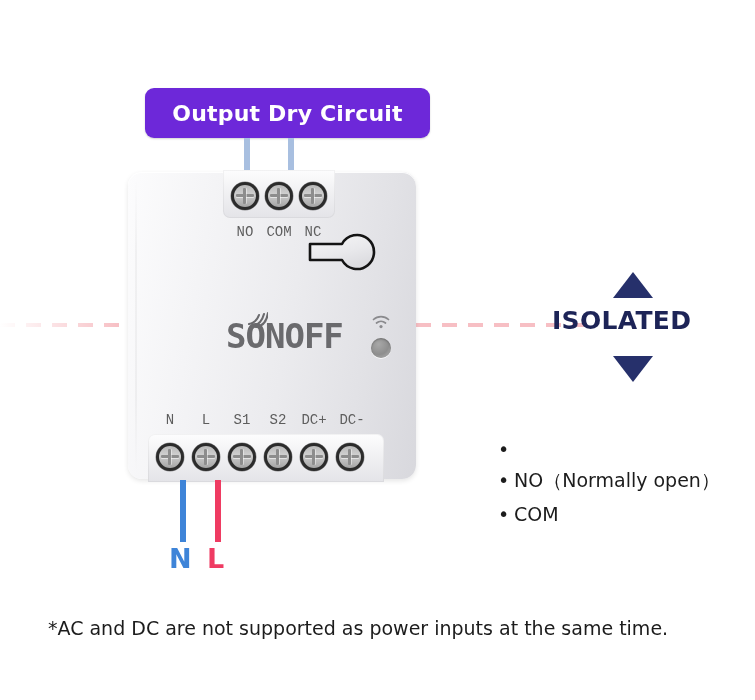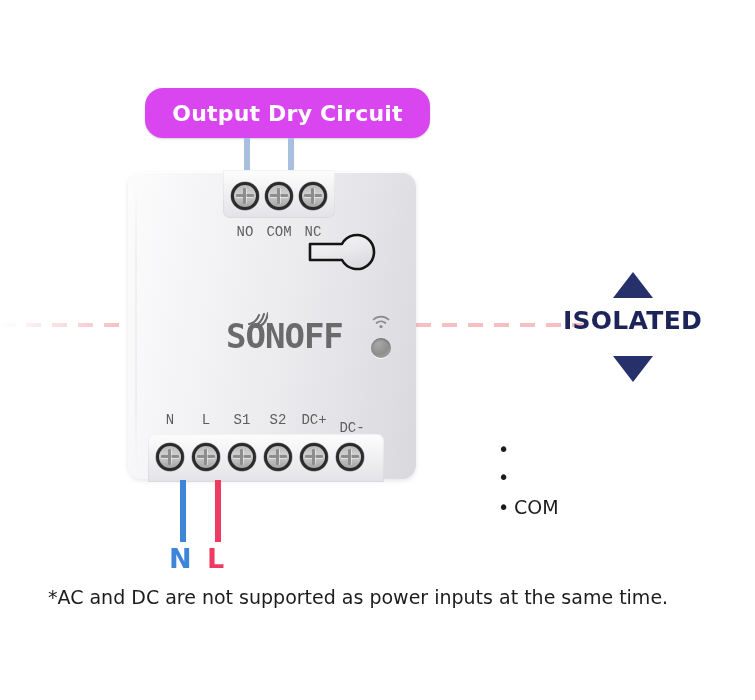--- a/index.html
+++ b/index.html
@@ -16,22 +16,22 @@
     -webkit-font-smoothing: antialiased;
   }
 
   
   #banner {
     position: absolute;
     left: 145px;
     top: 88px;
     width: 285px;
     height: 50px;
-    background: #d946ef;
-    border-radius: 18px;
+    background: #6d28d9;
+    border-radius: 9px;
     display: flex;
     align-items: center;
     justify-content: center;
     box-shadow: 0 1px 2px rgba(0,0,0,0.18);
   }
   #banner-label {
     color: #ffffff;
     font-size: 22px;
     font-weight: bold;
     letter-spacing: 0.2px;
@@ -243,24 +243,24 @@
   
   #isolated-group {
     position: absolute;
     left: 540px;
     top: 272px;
     width: 185px;
     height: 110px;
   }
   #isolated-label {
     position: absolute;
-    left: 0;
+    left: 12px;
     top: 34px;
     width: 185px;
-    text-align: center;
+    text-align: left;
     font-size: 25px;
     font-weight: bold;
     color: #1d2457;
     letter-spacing: 0.3px;
   }
   .arrow {
     position: absolute;
     left: 73px;
     width: 0;
     height: 0;
@@ -296,21 +296,21 @@
     width: 16px;
     font-size: 19px;
     line-height: 1;
     color: #1c1c1c;
   }
 
   
   #footnote {
     position: absolute;
     left: 48px;
-    top: 586px;
+    top: 617px;
     font-size: 19px;
     color: #1c1c1c;
     white-space: nowrap;
   }
 </style>
 </head>
 <body>
 
 <div id="banner">
   <span id="banner-label">Output Dry Circuit</span>
@@ -370,21 +370,21 @@
     <circle cx="10" cy="12.6" r="1.6" fill="#8a8a8d"></circle>
   </svg>
 
   <div id="led-indicator"></div>
 
   <div class="terminal-label" style="left:22px; top:240px; width:40px;">N</div>
   <div class="terminal-label" style="left:58px; top:240px; width:40px;">L</div>
   <div class="terminal-label" style="left:94px; top:240px; width:40px;">S1</div>
   <div class="terminal-label" style="left:130px; top:240px; width:40px;">S2</div>
   <div class="terminal-label" style="left:164px; top:240px; width:44px;">DC+</div>
-  <div class="terminal-label" style="left:202px; top:248px; width:44px;">DC-</div>
+  <div class="terminal-label" style="left:202px; top:240px; width:44px;">DC-</div>
 
   <div class="terminal-block" id="terminal-block-bottom"></div>
 
   <div class="screw" style="left:28px; top:271px;">
     <div class="screw-slot-h"></div>
     <div class="screw-slot-v"></div>
   </div>
   <div class="screw" style="left:64px; top:271px;">
     <div class="screw-slot-h"></div>
     <div class="screw-slot-v"></div>
@@ -417,20 +417,21 @@
   <div id="isolated-label">ISOLATED</div>
   <div class="arrow" id="arrow-down"></div>
 </div>
 
 <div id="legend">
   <div class="legend-item">
     <span class="legend-bullet">•</span>
   </div>
   <div class="legend-item">
     <span class="legend-bullet">•</span>
+    <span>NO（Normally open）</span>
   </div>
   <div class="legend-item">
     <span class="legend-bullet">•</span>
     <span>COM</span>
   </div>
 </div>
 
 <div id="footnote">*AC and DC are not supported as power inputs at the same time.</div>
 
 </body></html>

